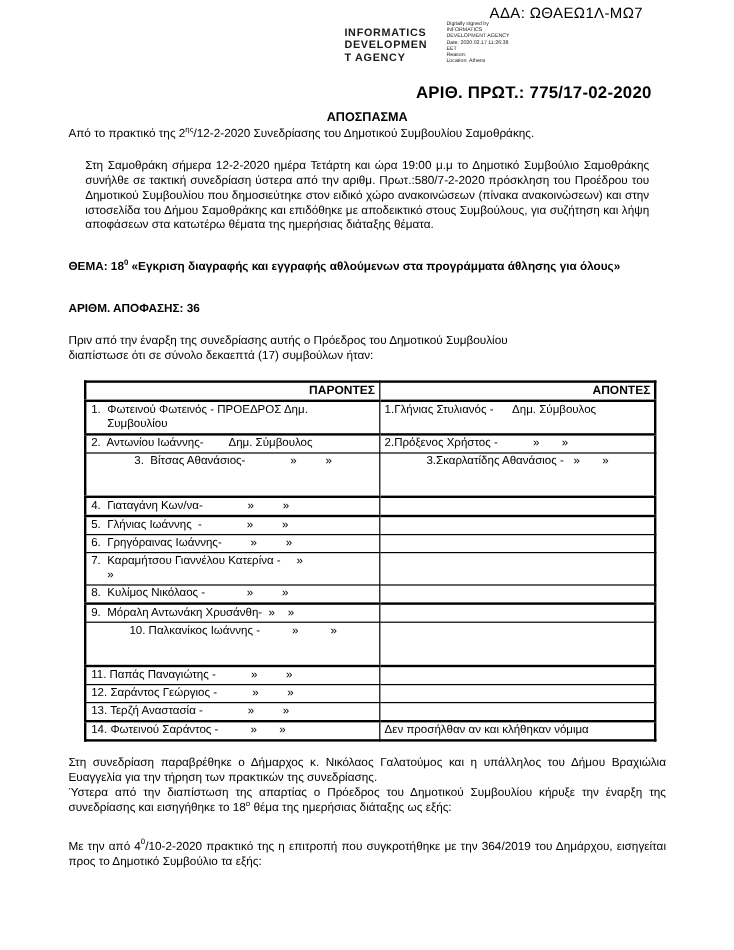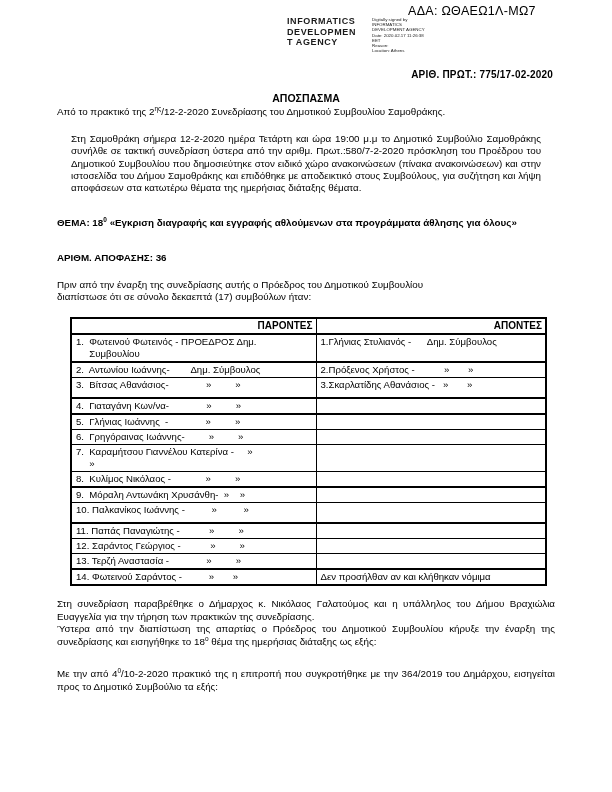--- a/index.html
+++ b/index.html
@@ -12,33 +12,33 @@
     overflow:hidden;
   }
 
   
   .ada {
     position:absolute; top:4px; left:408px;
     font-size:12.5px; letter-spacing:0.3px;
   }
   .stamp {
     position:absolute; top:16px; left:287px;
-    display:flex; gap:16px; align-items:flex-start;
+    display:flex; gap:16px; align-items:flex-end;
   }
   .stamp-agency {
     font-size:9px; font-weight:bold; line-height:10.5px;
     white-space:pre-line; letter-spacing:0.6px; color:#1a1a1a;
   }
   .stamp-details {
     font-size:4.4px; line-height:5.2px;
     white-space:pre-line; color:#222; padding-top:1px;
   }
   .protocol {
-    position:absolute; top:69px; right:59px;
-    font-weight:bold; font-size:10px; letter-spacing:0.2px;
+    position:absolute; top:69px; right:69px;
+    font-weight:bold; font-size:14px; letter-spacing:0.2px;
   }
 
   
   .content {
     position:absolute; top:92px; left:57px; width:498px;
     font-size:9.8px; line-height:12.4px;
   }
   .doc-title { text-align:center; font-weight:bold; font-size:10.5px; margin:0 0 2px 0; }
   .line  { margin:0; }
   .para  { margin:14px; text-align:justify; }
@@ -59,21 +59,21 @@
   table.att th, table.att td {
     border:1px solid #000;
     padding:1px 3px 1px 4px;
     vertical-align:top;
     white-space:pre-wrap;
     font-size:9.6px; line-height:12px;
     overflow:hidden;
   }
   table.att th { font-weight:bold; text-align:right; font-size:10px; border-bottom:2px solid #000; }
   tr.b2 td { border-bottom:2px solid #000; }
-  tr.tall td { padding-bottom:6px; }
+  tr.tall td { padding-bottom:22px;text-align:center; }
 
   .post      { margin:12px 0 0 0; text-align:justify; }
   .post2     { margin:0; text-align:justify; }
   .committee { margin:20px 0 0 0; text-align:justify; }
 </style>
 </head>
 <body>
 
 <div class="page">
 

